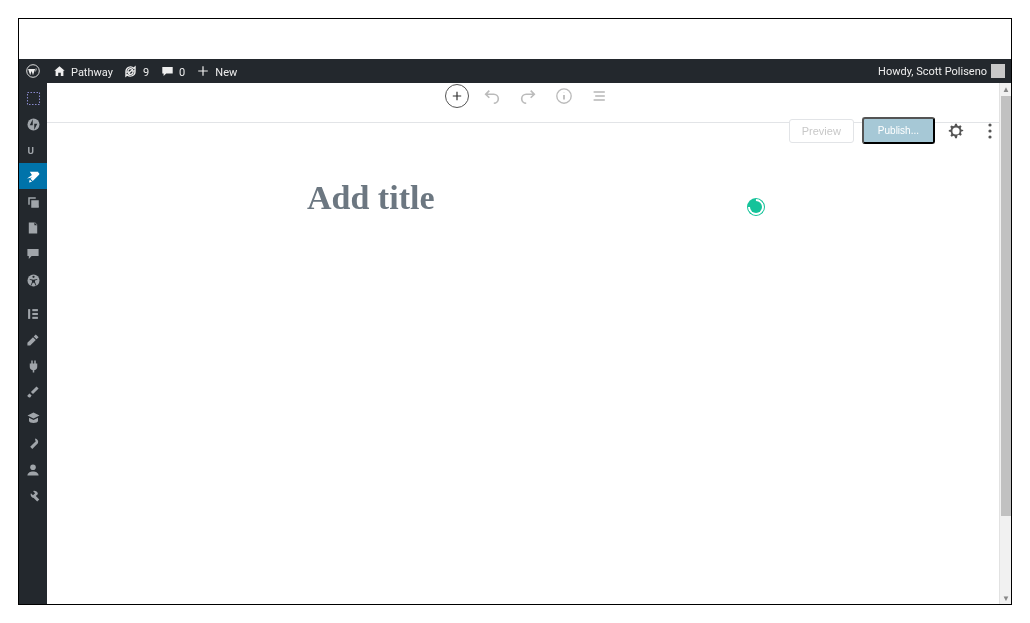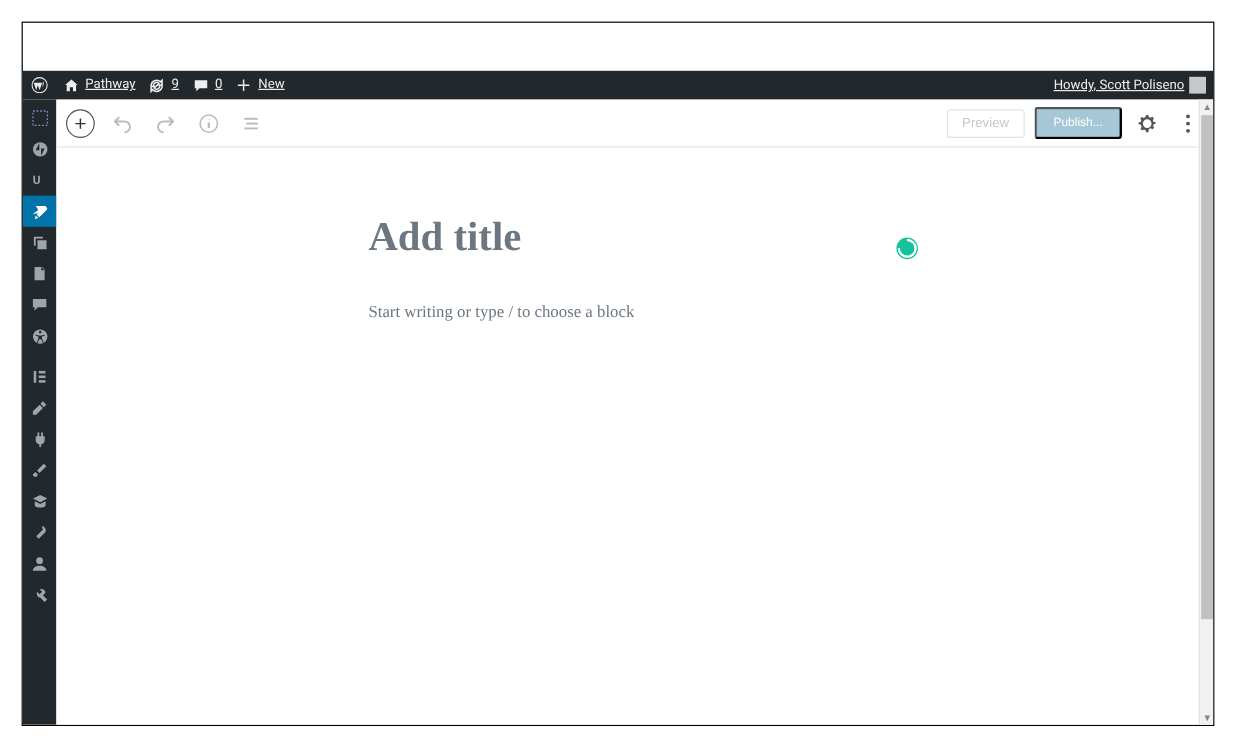--- a/index.html
+++ b/index.html
@@ -2,30 +2,30 @@
 <html><head>
 <meta charset="utf-8">
 <style>
   * { box-sizing: border-box; margin: 0; padding: 0; }
   body { font-family: -apple-system, BlinkMacSystemFont, "Segoe UI", Roboto, sans-serif; background: #fff; }
   .frame { width: 1030px; height: 623px; background: #fff; position: relative; padding: 18px; }
   .inner { width: 994px; height: 587px; border: 1px solid #000; position: relative; overflow: hidden; }
   .adminbar { height: 24px; background: #23282d; display: flex; align-items: center; color: #eee; font-size: 11px; padding: 0 6px; position: absolute; top: 40px; left: 0; right: 0; }
   .adminbar-left { display: flex; align-items: center; gap: 10px; flex: 1; }
   .adminbar-right { display: flex; align-items: center; gap: 6px; }
-  .ab-item { display: flex; align-items: flex-start; gap: 4px; cursor: pointer; text-decoration: underline; }
+  .ab-item { display: flex; align-items: flex-end; gap: 4px; cursor: pointer; }
   .ab-icon { display: inline-flex; align-items: center; justify-content: center; width: 16px; height: 16px; }
   .avatar-sq { width: 14px; height: 14px; background: #c8c8c8; }
   .sidebar { position: absolute; left: 0; top: 64px; bottom: 0; width: 28px; background: #23282d; display: flex; flex-direction: column; align-items: center; padding-top: 2px; }
   .side-item { width: 28px; height: 26px; display: flex; align-items: center; justify-content: center; cursor: pointer; color: #a0a5aa; }
   .side-item.active { background: #0073aa; color: #fff; position: relative; }
   .side-item.active::after { content: ""; position: absolute; right: -5px; top: 50%; transform: translateY(-50%); border: 5px solid transparent; border-left-color: #0073aa; }
   .side-sep { height: 8px; }
   .editor { position: absolute; left: 28px; top: 64px; right: 0; bottom: 0; background: #fff; }
-  .toolbar { height: 40px; border-bottom: 1px solid #e2e4e7; display: flex; align-items: center; padding: 0 8px; gap: 8px; }
+  .toolbar { height: 40px; border-bottom: 1px solid #e2e4e7; display: flex; align-items: center; padding: 0 8px; gap: 8px; flex-direction: column; }
   .tool-left { display: flex; align-items: center; gap: 10px; }
   .tool-right { margin-left: auto; display: flex; align-items: center; gap: 8px; }
   .circle-btn { width: 24px; height: 24px; border: 1.5px solid #555; border-radius: 50%; display: flex; align-items: center; justify-content: center; cursor: pointer; }
   .icon-btn { width: 26px; height: 26px; display: flex; align-items: center; justify-content: center; cursor: pointer; color: #999; }
   .icon-btn.enabled { color: #333; }
   .btn-preview { padding: 5px 12px; border: 1px solid #e2e4e7; background: #fff; color: #c8c8c8; font-size: 11px; border-radius: 3px; cursor: pointer; }
   .btn-publish { padding: 6px 14px; background: #a6c8d6; color: #fff; font-size: 10px; border-radius: 3px; cursor: pointer; }
   .content { padding: 56px 0 0 0; position: relative; }
   .content-inner { max-width: 560px; margin-left: 260px; }
   .title-input { font-family: Georgia, "Times New Roman", serif; font-size: 34px; font-weight: 600; color: #6c7781; border: none; outline: none; width: 100%; background: transparent; }
@@ -236,21 +236,20 @@
                 <circle cx="2" cy="8" r="1.6"></circle>
                 <circle cx="2" cy="14" r="1.6"></circle>
               </svg>
           </div>
         </div>
       </div>
 
       <div class="content">
         <div class="content-inner">
           <input class="title-input" placeholder="Add title" style="">
-          <div class="body-input">Start writing or type / to choose a block</div>
         </div>
         <div class="grammarly"></div>
       </div>
     </div>
 
     <div class="scrollbar-track">
       <div class="scroll-arrow">▲</div>
       <div class="scrollbar-thumb" style="height:420px"></div>
       <div class="scroll-arrow" style="position:absolute;bottom:0;">▼</div>
     </div>

